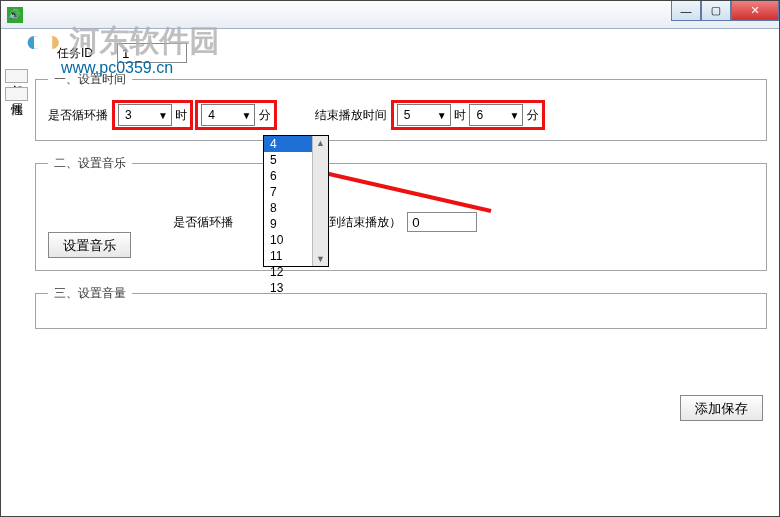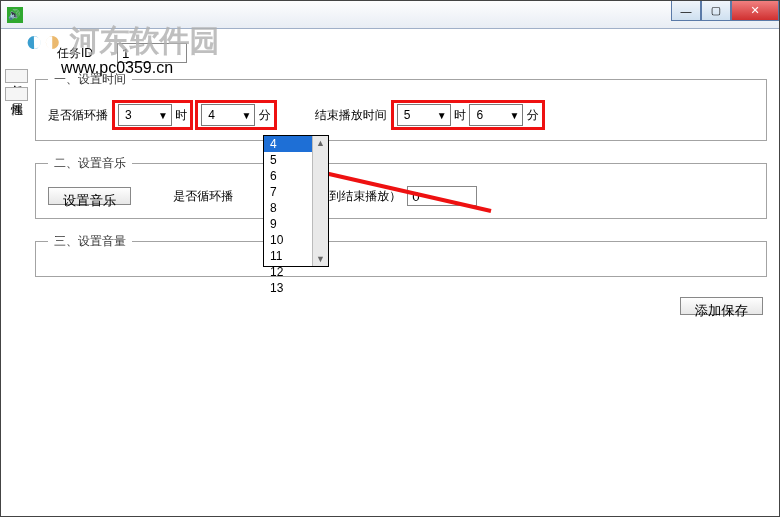--- a/index.html
+++ b/index.html
@@ -39,21 +39,21 @@
     font-size: 30px;
     font-weight: bold;
     color: #b0b0b0;
     opacity: 0.8;
     z-index: 5;
     pointer-events: none;
   }
   .watermark .blue { color:#0a86c4; }
   .watermark .orange { color:#e7a84a; }
   .watermark-sub {
-    position:absolute; top:58px; left:60px; font-size:16px; color:#000000; z-index:5; pointer-events:none;
+    position:absolute; top:58px; left:60px; font-size:16px; color:#0369a1; z-index:5; pointer-events:none;
   }
   .client {
     position:absolute; top:28px; left:0; right:0; bottom:0;
     padding: 8px 12px 12px 34px;
   }
   .side-tabs {
     position:absolute; left:4px; top:40px;
     writing-mode: vertical-rl;
     font-size:12px;
     display:flex; flex-direction:row; gap:4px;
@@ -72,21 +72,21 @@
   .combo {
     display:inline-flex; align-items:center;
     border:1px solid #7a7a7a; background:#fff;
     height:22px; padding:0 3px 0 6px; min-width:54px;
     justify-content:space-between;
   }
   .combo .arrow { font-size:10px; margin-left:8px;}
   .redbox { outline:3px solid #e11; outline-offset:-1px; padding:2px 4px; }
   .btn {
     border:1px solid #888; background:linear-gradient(#fefefe,#e7e7e7);
-    padding:4px 14px; height:18px;
+    padding:4px 14px; height:26px;margin-top:46px;
   }
   .textfield { border:1px solid #888; height:20px; width:70px; padding-left:4px;}
   .dropdown-list {
     position:absolute;
     border:1px solid #000; background:#fff;
     width:66px;
     z-index:20;
     font-size:12px;
   }
   .dropdown-list .opt { padding:1px 6px; }

